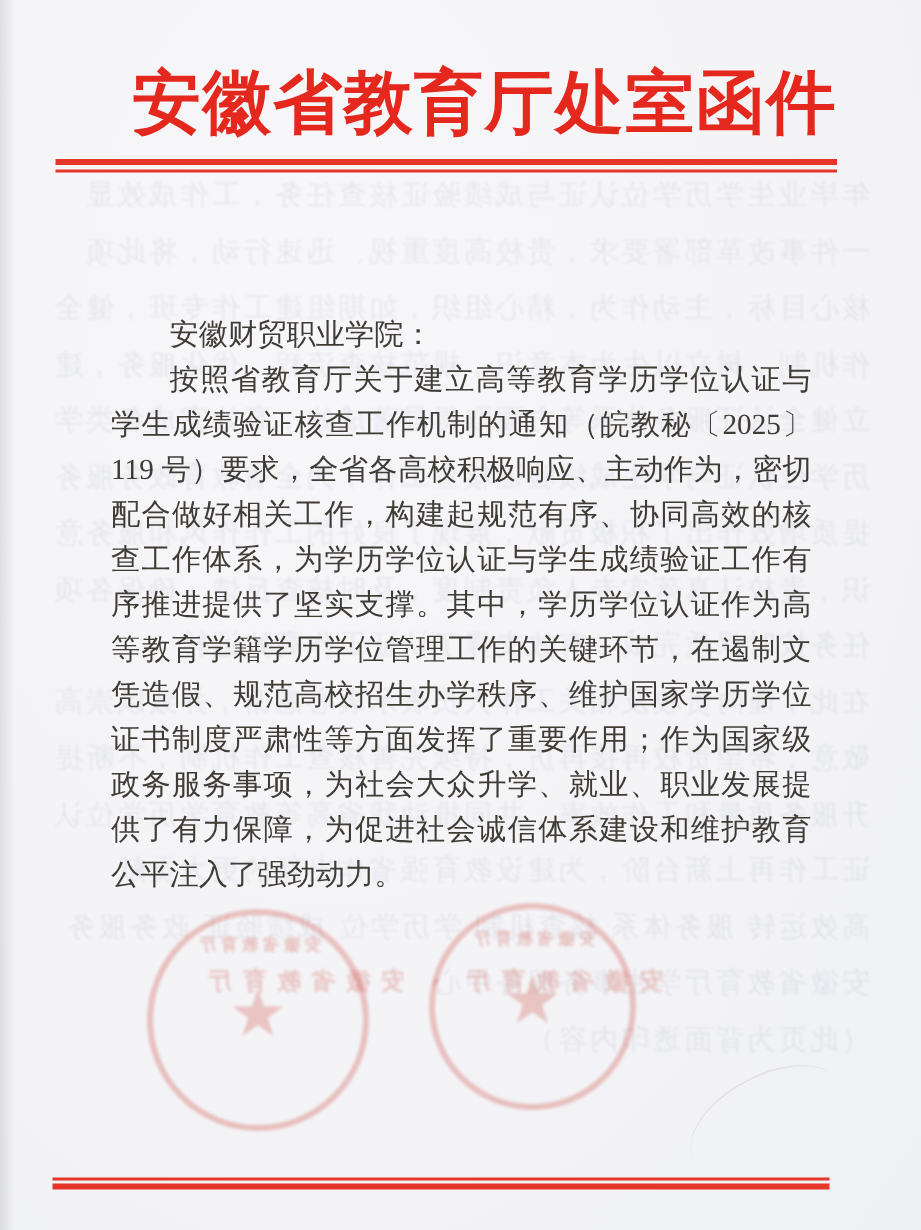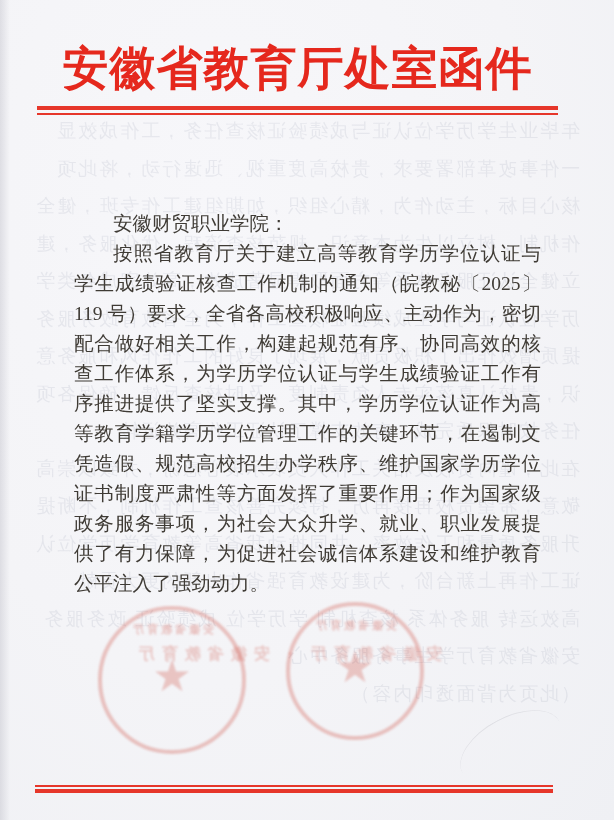--- a/index.html
+++ b/index.html
@@ -119,21 +119,21 @@
   <div class="seal seal-left">
     <div class="seal-text">安徽省教育厅</div>
     <div class="star">★</div>
   </div>
   <div class="seal seal-right">
     <div class="seal-text">安徽省教育厅</div>
     <div class="star">★</div>
   </div>
   <div class="bleed-red-line">安徽省教育厅 · 安徽省教育厅</div>
 
-  <div class="doc-header" style="color: rgb(229, 40, 29);">安徽省教育厅处室函件</div>
+  <div class="doc-header" style="color: rgb(229, 40, 29); text-align: right;">安徽省教育厅处室函件</div>
   <div class="rule-top" style="border-color: rgb(230, 54, 42);"></div>
 
 
   <div class="letter-body" style="color: rgb(63, 59, 53);">
     <p class="salutation">安徽财贸职业学院：</p>
     <p>按照省教育厅关于建立高等教育学历学位认证与学生成绩验证核查工作机制的通知（皖教秘〔2025〕119 号）要求，全省各高校积极响应、主动作为，密切配合做好相关工作，构建起规范有序、协同高效的核查工作体系，为学历学位认证与学生成绩验证工作有序推进提供了坚实支撑。其中，学历学位认证作为高等教育学籍学历学位管理工作的关键环节，在遏制文凭造假、规范高校招生办学秩序、维护国家学历学位证书制度严肃性等方面发挥了重要作用；作为国家级政务服务事项，为社会大众升学、就业、职业发展提供了有力保障，为促进社会诚信体系建设和维护教育公平注入了强劲动力。</p>
   </div>
 
   <div class="rule-bottom" style="border-color: rgb(230, 54, 42);"></div>
 

